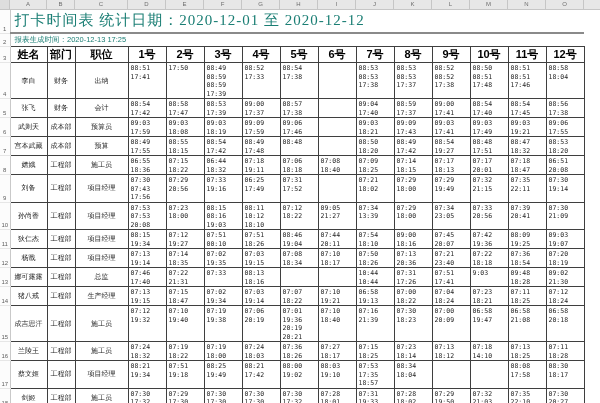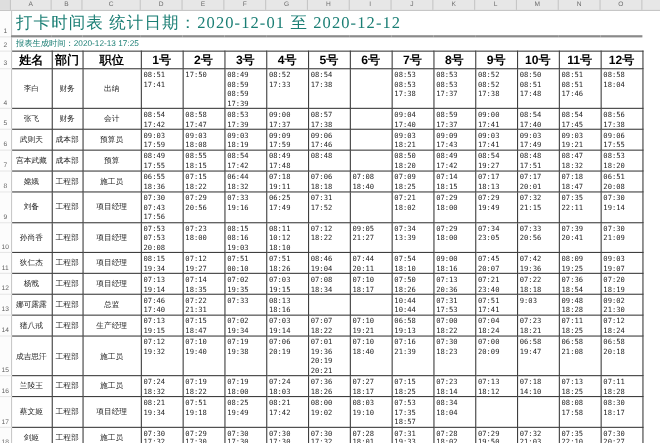--- a/index.html
+++ b/index.html
@@ -601,21 +601,21 @@
             <span class="t">18:16</span>
           </td>
           <td class="c day"></td>
           <td class="c day"></td>
           <td class="c day">
             <span class="t">10:44</span>
             <span class="t">10:44</span>
           </td>
           <td class="c day">
             <span class="t">07:31</span>
-            <span class="t">17:53</span>
+            <span class="t">17:26</span>
           </td>
           <td class="c day">
             <span class="t">07:51</span>
             <span class="t">17:41</span>
           </td>
           <td class="c day">
             <span class="t">9:03</span>
           </td>
           <td class="c day">
             <span class="t">09:48</span>

